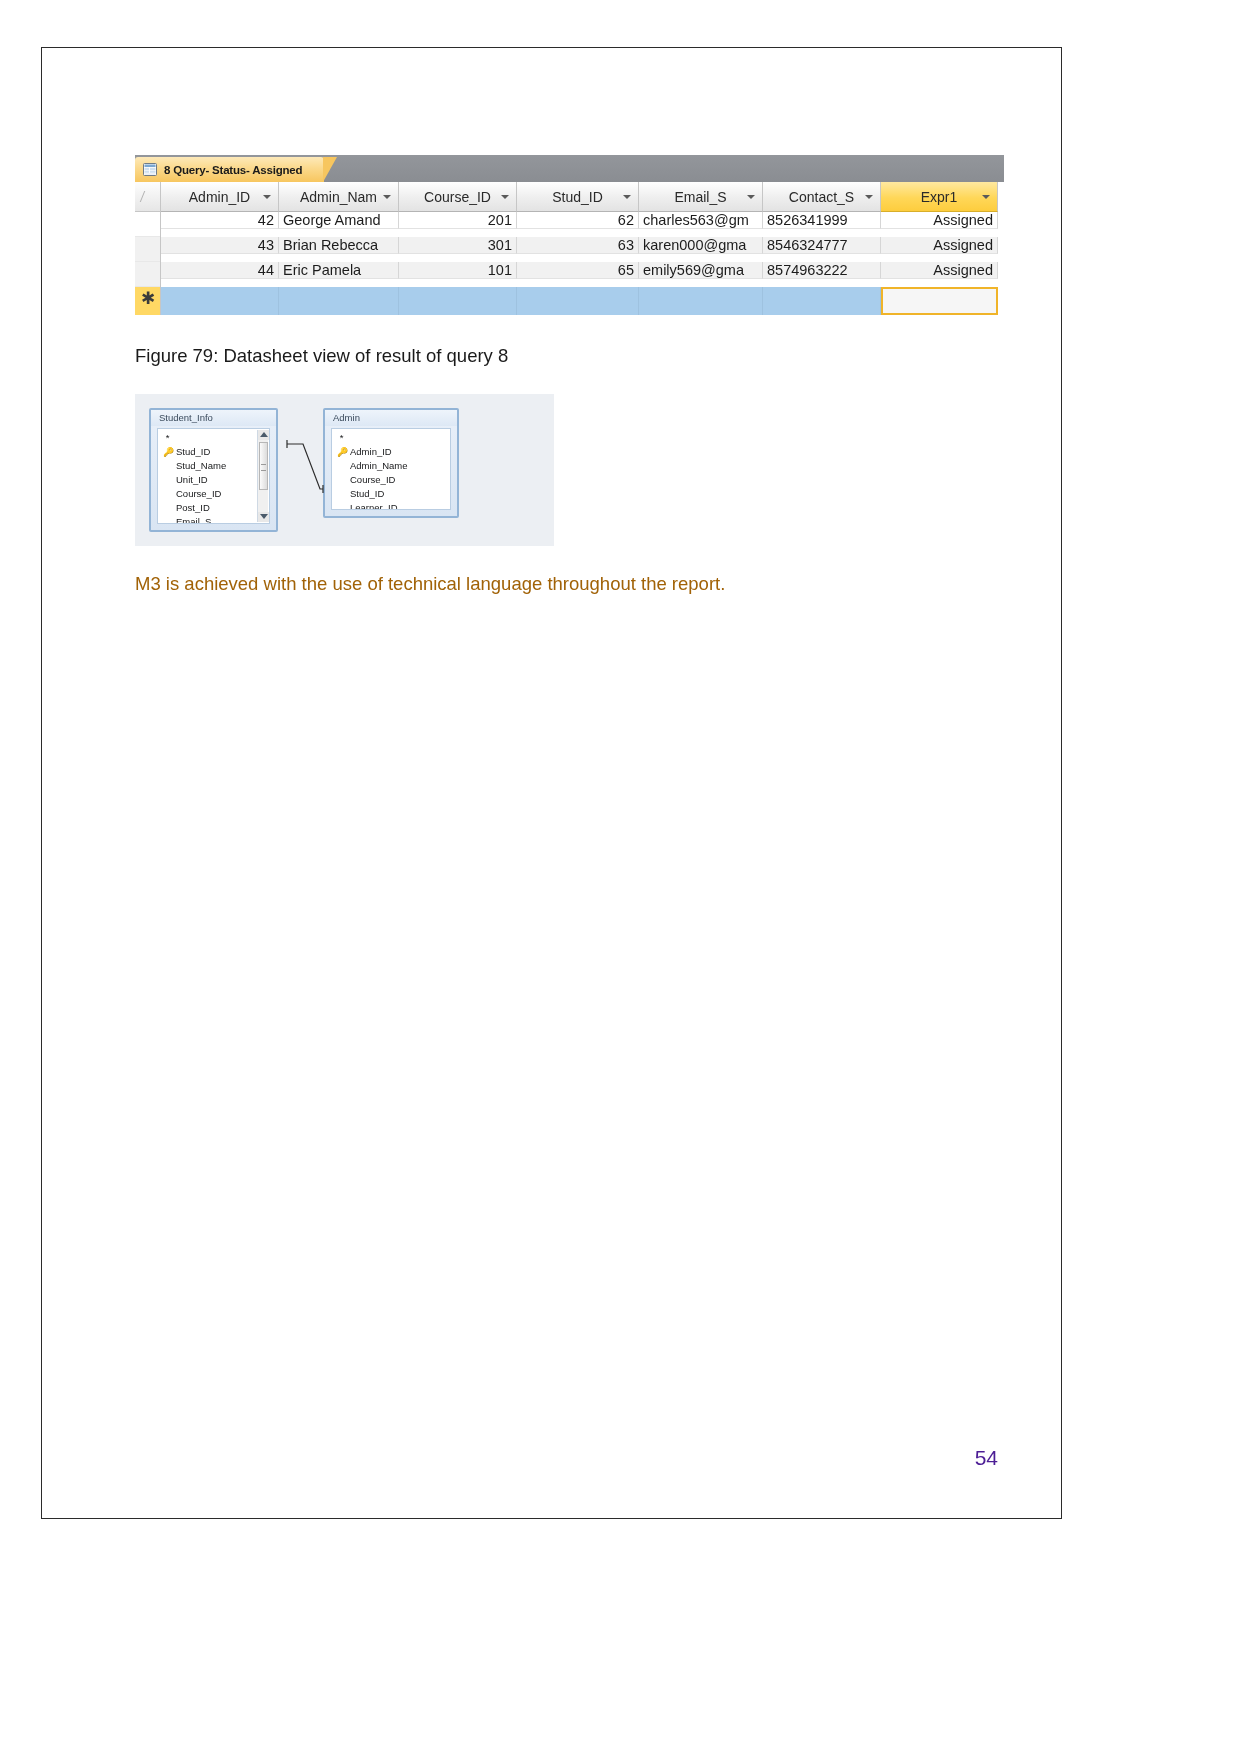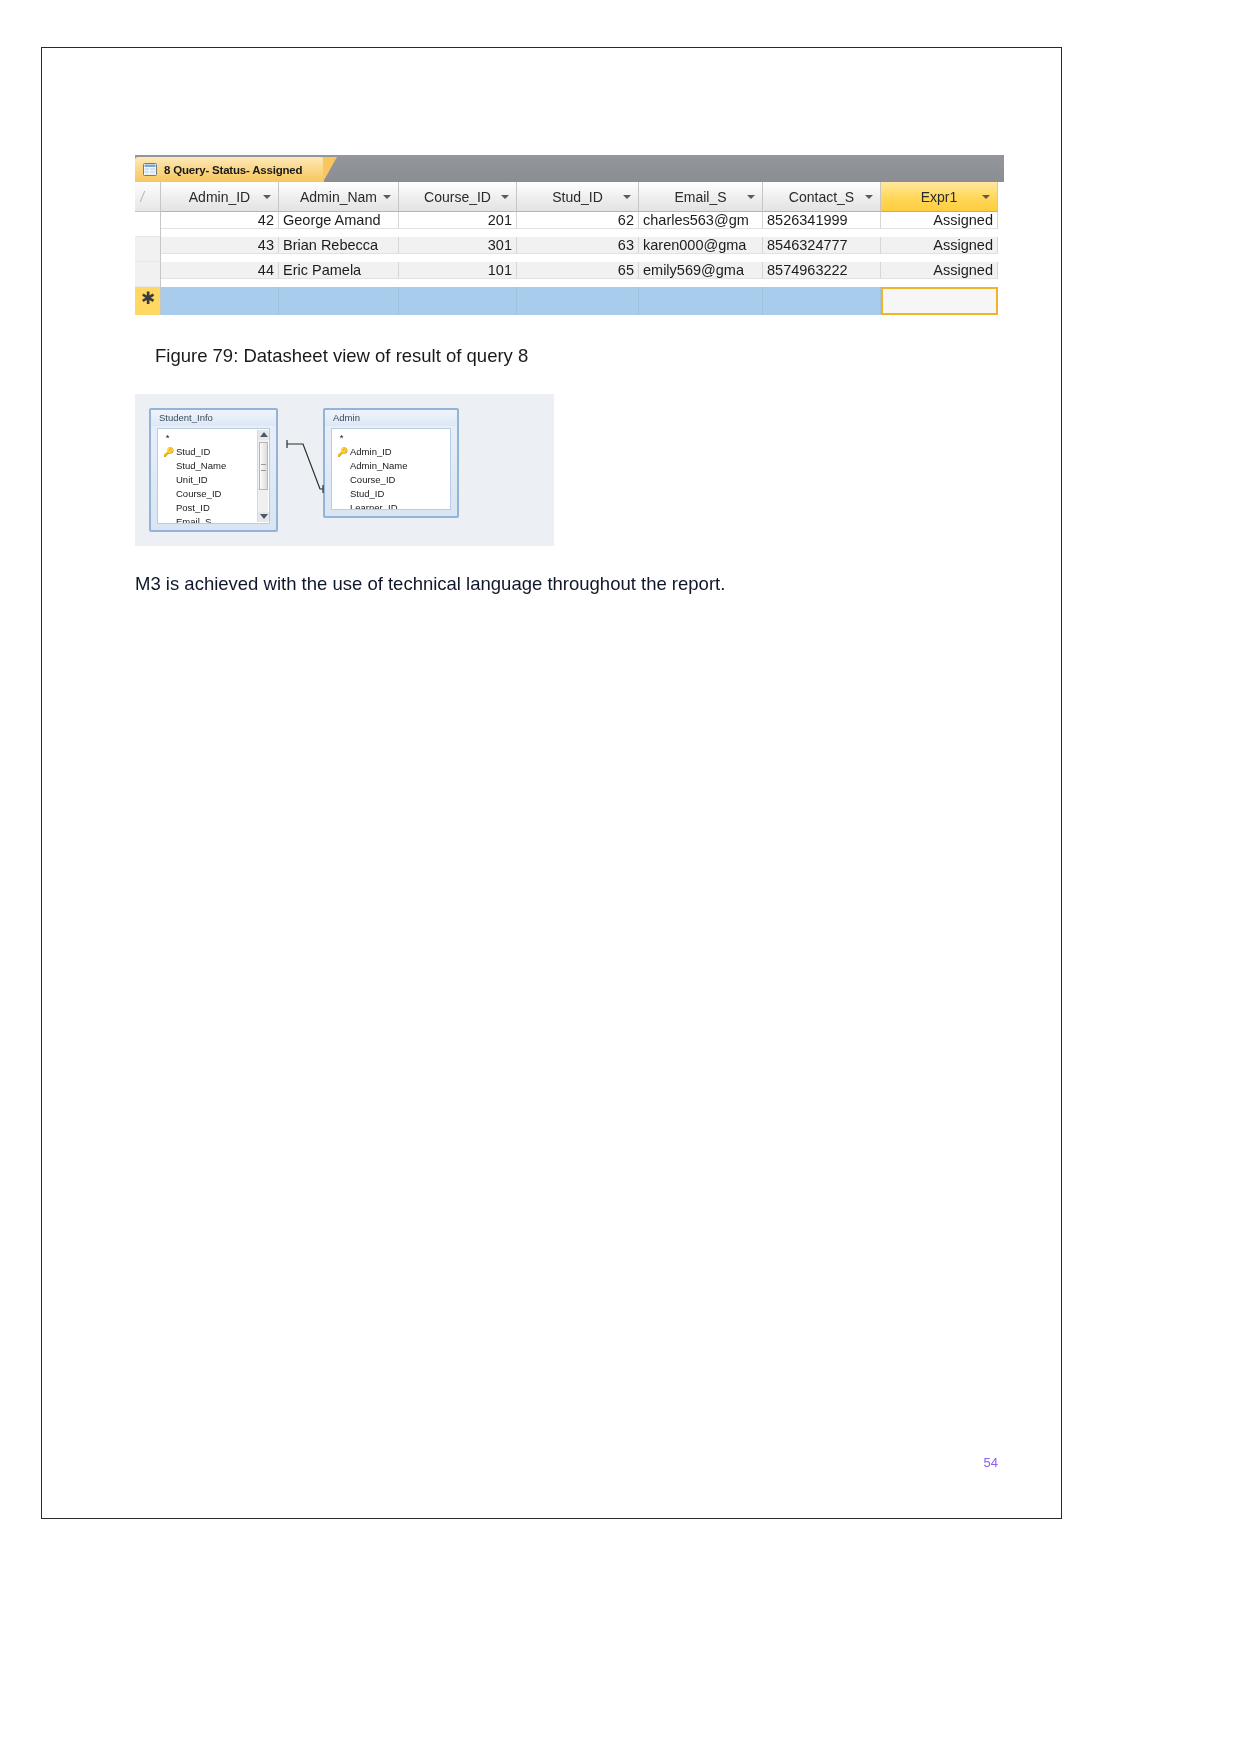--- a/index.html
+++ b/index.html
@@ -234,21 +234,21 @@
   .w7 { width: 117px; flex: 0 0 117px; }
 
   
   .caption {
     font-size: 18.5px;
     color: #1a1a1a;
     line-height: 1.4;
   }
   .para {
     font-size: 18.5px;
-    color: #0f172a;
+    color: #a16207;
     line-height: 1.4;
   }
 
   
   .rel-canvas {
     position: relative;
     width: 419px;
     height: 152px;
     background: #eceff3;
     box-sizing: border-box;
@@ -369,22 +369,22 @@
     width: 419px;
     height: 152px;
     pointer-events: none;
   }
 
   
   .page-num {
     position: absolute;
     right: 63px;
     bottom: 48px;
-    font-size: 13px;
-    color: #8b5cf6;
+    font-size: 21px;
+    color: #4c1d95;
   }
 </style>
 </head>
 <body>
 
 <div class="page-sheet">
 
   <div class="page-body">
 
     <div class="access-window">
@@ -492,21 +492,21 @@
               <div class="ncell w5"></div>
               <div class="ncell w6"></div>
               <div class="ncell w7 last"></div>
             </div>
 
           </div>
         </div>
       </div>
     </div>
 
-    <div class="caption" style="margin-top:28px;margin-left:20px;">Figure 79: Datasheet view of result of query 8</div>
+    <div class="caption" style="margin-top:28px;">Figure 79: Datasheet view of result of query 8</div>
 
     <div style="margin-top:25px;">
       <div class="rel-canvas">
 
         <div class="rel-table" style="left:14px; top:14px; width:129px; height:124px;">
           <div class="rel-title">Student_Info</div>
           <div class="rel-fieldbox">
             <div class="rel-fields">
               <div class="rel-field">
                 <span class="fstar">&nbsp;*</span>

